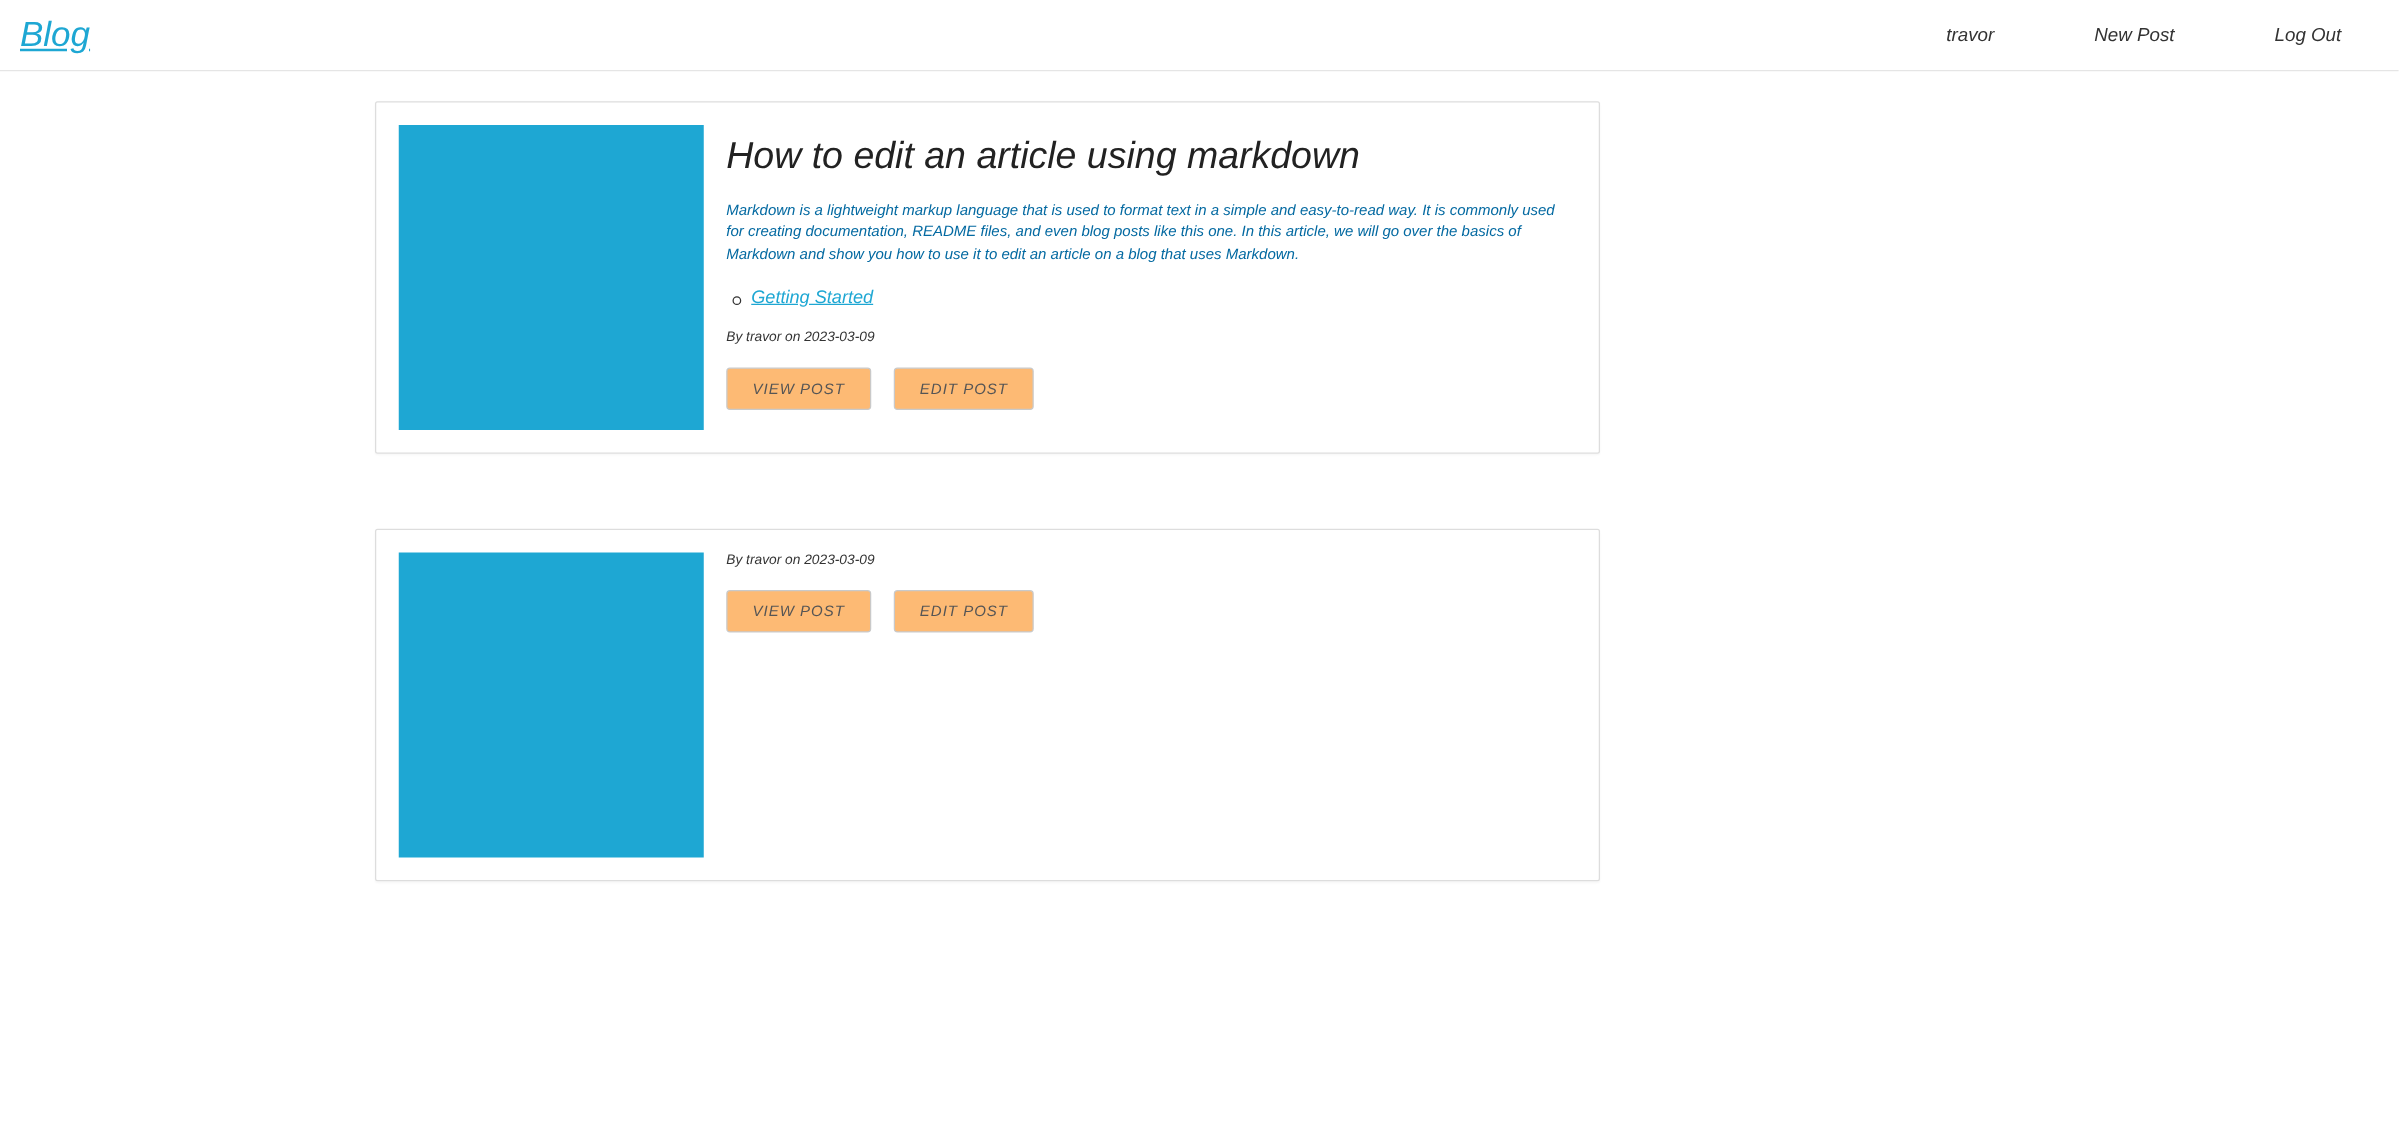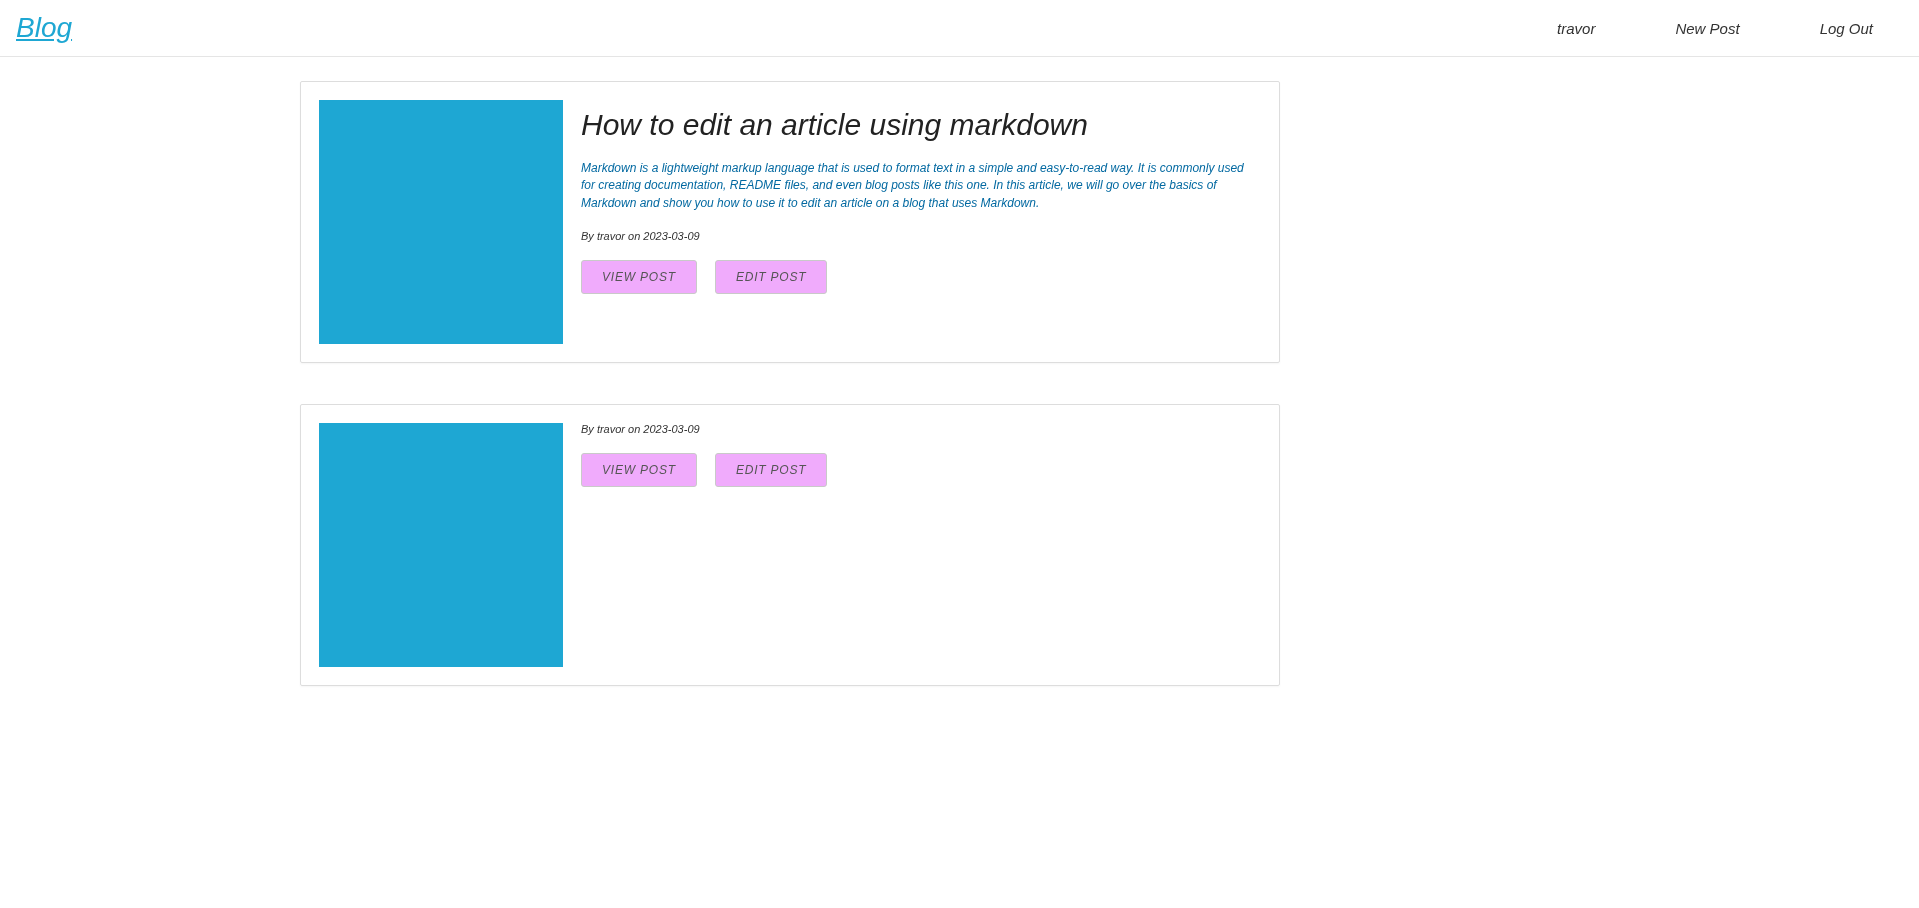--- a/index.html
+++ b/index.html
@@ -32,21 +32,21 @@
     cursor: pointer;
     text-align: center;
   }
   .posts-container {
     width: 980px;
     margin: 24px auto 0 300px;
   }
   .post-card {
     border: 1px solid #ddd;
     padding: 18px;
-    margin-bottom: 41px;
+    margin-bottom: 60px;
     display: flex;
     gap: 18px;
     box-shadow: 0 1px 2px rgba(0,0,0,0.04);
     border-radius: 2px;
   }
   .thumb {
     width: 244px;
     height: 244px;
     background: #1ea7d3;
     flex-shrink: 0;
@@ -103,21 +103,21 @@
     font-size: 11px;
     color: #333;
     margin-bottom: 18px;
   }
   .actions {
     display: flex;
     gap: 18px;
   }
   .btn {
     border: 1px solid #c9c9c9;
-    background: #f0abfc;
+    background: #fdba74;
     padding: 9px 20px;
     font-size: 12px;
     letter-spacing: 0.8px;
     color: #555;
     cursor: pointer;
     border-radius: 3px;
     text-transform: uppercase;
   }
 </style>
 </head>
@@ -132,20 +132,25 @@
   </div>
 </div>
 
 <div class="posts-container">
 
   <div class="post-card">
     <div class="thumb"></div>
     <div class="post-body">
       <h2 class="post-title">How to edit an article using markdown</h2>
       <p class="post-excerpt">Markdown is a lightweight markup language that is used to format text in a simple and easy-to-read way. It is commonly used for creating documentation, README files, and even blog posts like this one. In this article, we will go over the basics of Markdown and show you how to use it to edit an article on a blog that uses Markdown.</p>
+      <ul class="links-list">
+        <li>
+          <a>Getting Started</a>
+        </li>
+      </ul>
       <div class="byline">By travor on 2023-03-09</div>
       <div class="actions">
         <button class="btn">VIEW POST</button>
         <button class="btn">EDIT POST</button>
       </div>
     </div>
   </div>
 
   <div class="post-card">
     <div class="thumb"></div>

